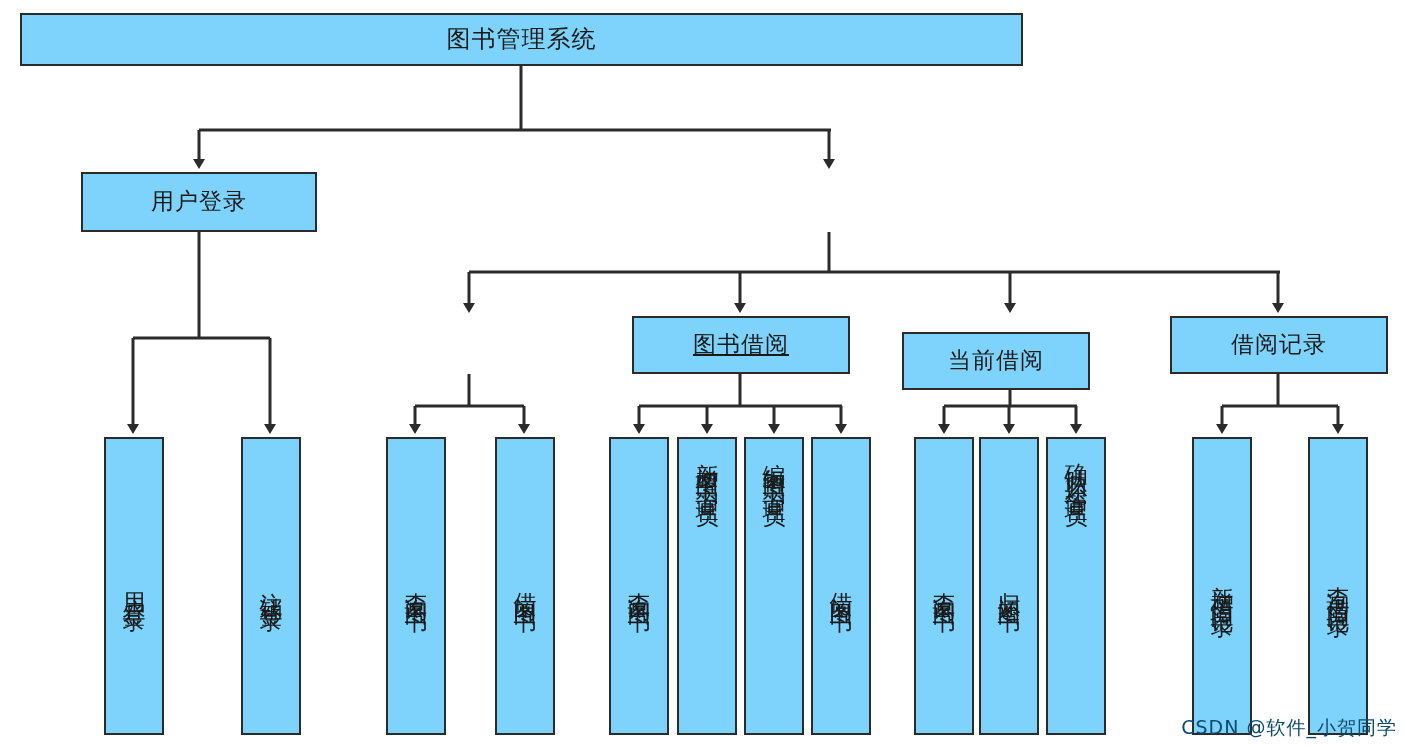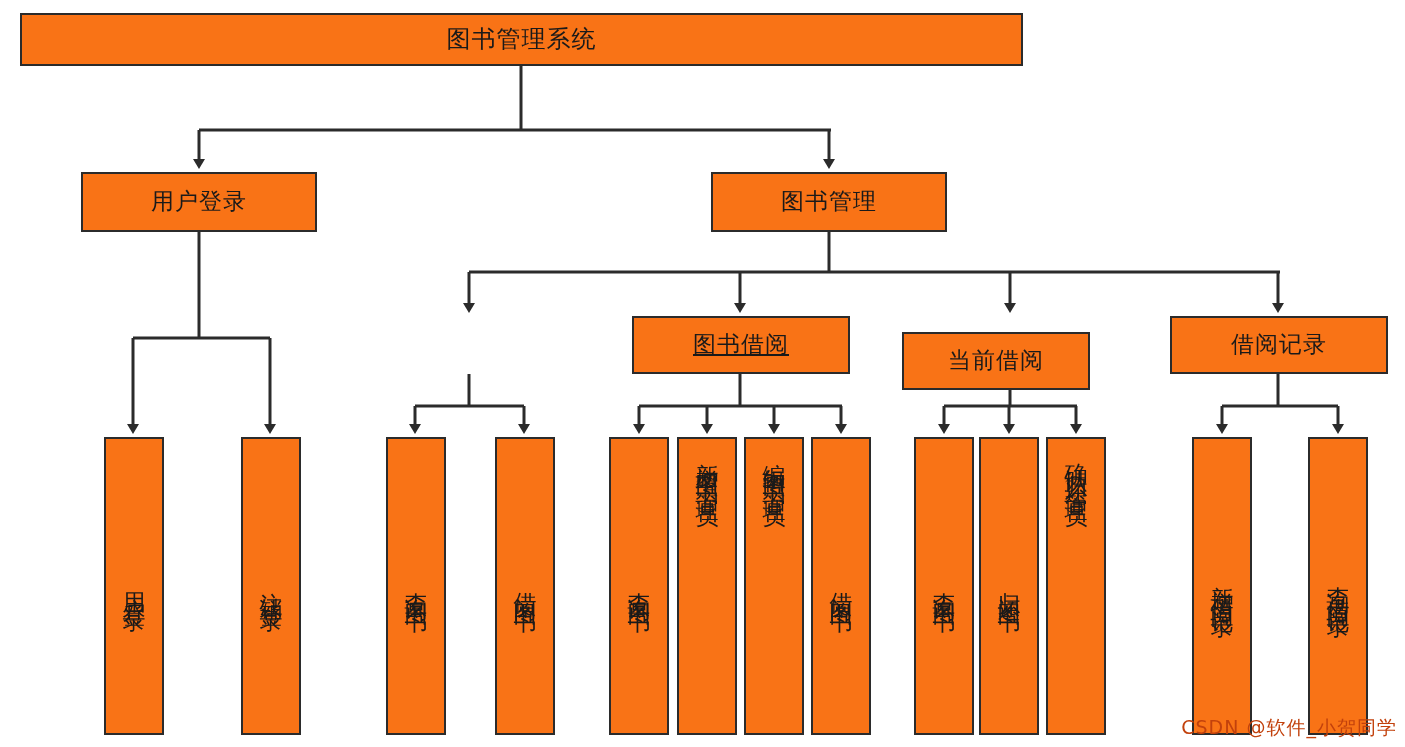--- a/index.html
+++ b/index.html
@@ -22,21 +22,21 @@
     position: absolute;
     left: 0;
     top: 0;
     width: 1405px;
     height: 747px;
     pointer-events: none;
   }
   .node {
     position: absolute;
     box-sizing: border-box;
-    background: #f97316;
+    background: #7dd3fc;
     border: 2px solid #2b2b2b;
     display: flex;
     align-items: center;
     justify-content: center;
     color: #1a1a1a;
     z-index: 2;
   }
   .node .label {
     display: block;
     text-align: center;
@@ -67,21 +67,21 @@
   }
   .node.vert.mid {
     align-items: center;
     padding-top: 0;
   }
   .watermark {
     position: absolute;
     right: 8px;
     bottom: 6px;
     font-size: 19px;
-    color: #c2410c;
+    color: #0c4a6e;
     letter-spacing: 1px;
     z-index: 5;
     white-space: nowrap;
   }
 </style>
 </head>
 <body>
 
 <div id="canvas">
 
@@ -135,23 +135,20 @@
     </g>
   </svg>
 
   <div class="node horiz root" style="left:20px; top:13px; width:1003px; height:53px;">
     <span class="label">图书管理系统</span>
   </div>
 
   <div class="node horiz" style="left:81px; top:172px; width:236px; height:60px;">
     <span class="label">用户登录</span>
   </div>
-  <div class="node horiz" style="left:711px; top:172px; width:236px; height:60px;">
-    <span class="label">图书管理</span>
-  </div>
 
   <div class="node horiz" style="left:632px; top:316px; width:218px; height:58px;text-decoration:underline;">
     <span class="label">图书借阅</span>
   </div>
   <div class="node horiz" style="left:902px; top:332px; width:188px; height:58px;">
     <span class="label">当前借阅</span>
   </div>
   <div class="node horiz" style="left:1170px; top:316px; width:218px; height:58px;">
     <span class="label">借阅记录</span>
   </div>

